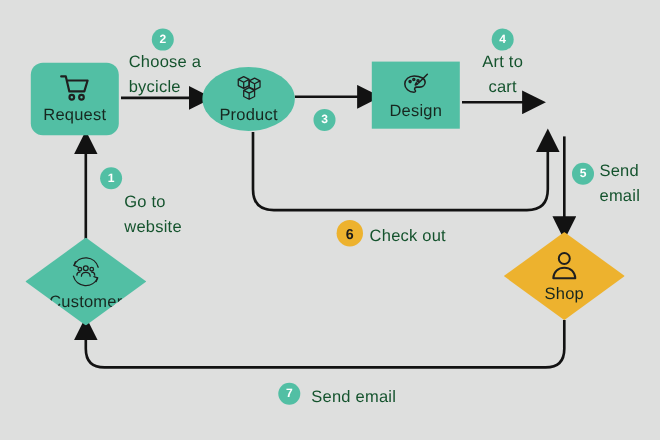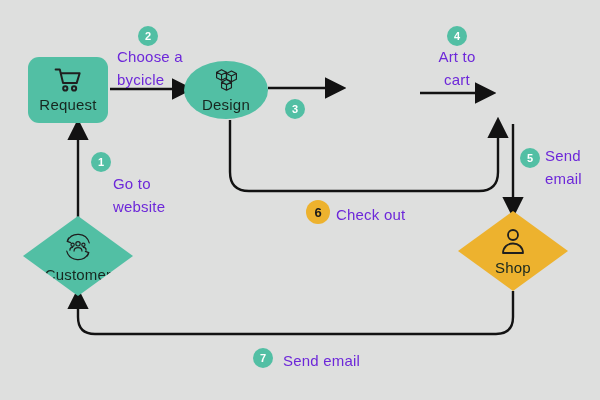--- a/index.html
+++ b/index.html
@@ -20,21 +20,21 @@
   .icon{display:flex;align-items:center;justify-content:center;}
   .icon svg{display:block;}
   .badge{
     position:absolute;width:20px;height:20px;border-radius:50%;
     background:#52bfa4;color:#ffffff;font-size:11px;font-weight:bold;
     display:flex;align-items:center;justify-content:center;
     transform:translate(-50%,-50%);
   }
   .badge-big{width:24px;height:24px;background:#edb22e;color:#1a1a1a;font-size:13px;}
   .note{
-    position:absolute;font-size:15px;line-height:1.5;color:#6d28d9;
+    position:absolute;font-size:15px;line-height:1.5;color:#14532d;
     white-space:pre-line;letter-spacing:.2px;
   }
   .note-center{text-align:center;}
 </style>
 </head>
 <body>
 
 <div class="canvas">
 
   <svg class="wires" width="600" height="400" viewBox="0 0 600 400">
@@ -66,23 +66,36 @@
   </div>
 
   <div class="node ellipse" style="left:184px;top:61px;width:84px;height:58px;">
     <span class="icon">
       <svg width="27" height="25" viewBox="0 0 30 27" fill="none" stroke="#1f1f1f" stroke-width="1.3" stroke-linejoin="round">
         <path d="M9.5 1.5l5.5 2.8v6.2l-5.5 2.8-5.5-2.8V4.3z M4 4.3l5.5 2.8L15 4.3 M9.5 7.1v6.2"></path>
         <path d="M20.5 3l5.5 2.8V12l-5.5 2.8L15 12V5.8z M15 5.8l5.5 2.8L26 5.8 M20.5 8.6v6.2"></path>
         <path d="M15 12.5l5.5 2.8v6.2L15 24.3l-5.5-2.8v-6.2z M9.5 15.3l5.5 2.8 5.5-2.8 M15 18.1v6.2"></path>
       </svg>
     </span>
+    <span class="node-label">Product</span>
+  </div>
+
+  <div class="node" style="left:338px;top:56px;width:80px;height:61px;">
+    <span class="icon">
+      <svg width="28" height="24" viewBox="0 0 26 24" fill="none" stroke="#1f1f1f" stroke-width="1.4" stroke-linecap="round" stroke-linejoin="round">
+        <path d="M11.5 4C6.8 4 3 7.2 3 11.3c0 4.1 3.7 7.5 8.3 7.5 1.5 0 1.8-1 1-1.9-.9-1.1-.2-2.7 1.6-2.7h2.7c2.7 0 4.9-1.8 4.9-4.4C21.5 6.6 17 4 11.5 4z"></path>
+        <circle cx="7.8" cy="9.2" r=".9"></circle>
+        <circle cx="11.2" cy="7.2" r=".9"></circle>
+        <circle cx="15" cy="8.4" r=".9"></circle>
+        <path d="M23.5 2.5l-8 8"></path>
+        <path d="M14.6 11.4l-2.1.9.9-2.1z"></path>
+      </svg>
+    </span>
     <span class="node-label">Design</span>
   </div>
-
 
 
   <div class="node diamond" style="left:23px;top:216px;width:110px;height:80px;gap:1px;">
     <span class="icon">
       <svg width="36" height="36" viewBox="0 0 40 40" fill="none" stroke="#1f1f1f" stroke-width="1.3" stroke-linecap="round" stroke-linejoin="round">
         <path d="M32.5 15.5a13 13 0 00-24.4-1.8"></path>
         <path d="M9.5 10l-1.4 3.7 3.7 1.4"></path>
         <path d="M7.5 24.5a13 13 0 0024.4 1.8"></path>
         <path d="M30.5 30l1.4-3.7-3.7-1.4"></path>
         <circle cx="20" cy="16.5" r="2.4"></circle>

